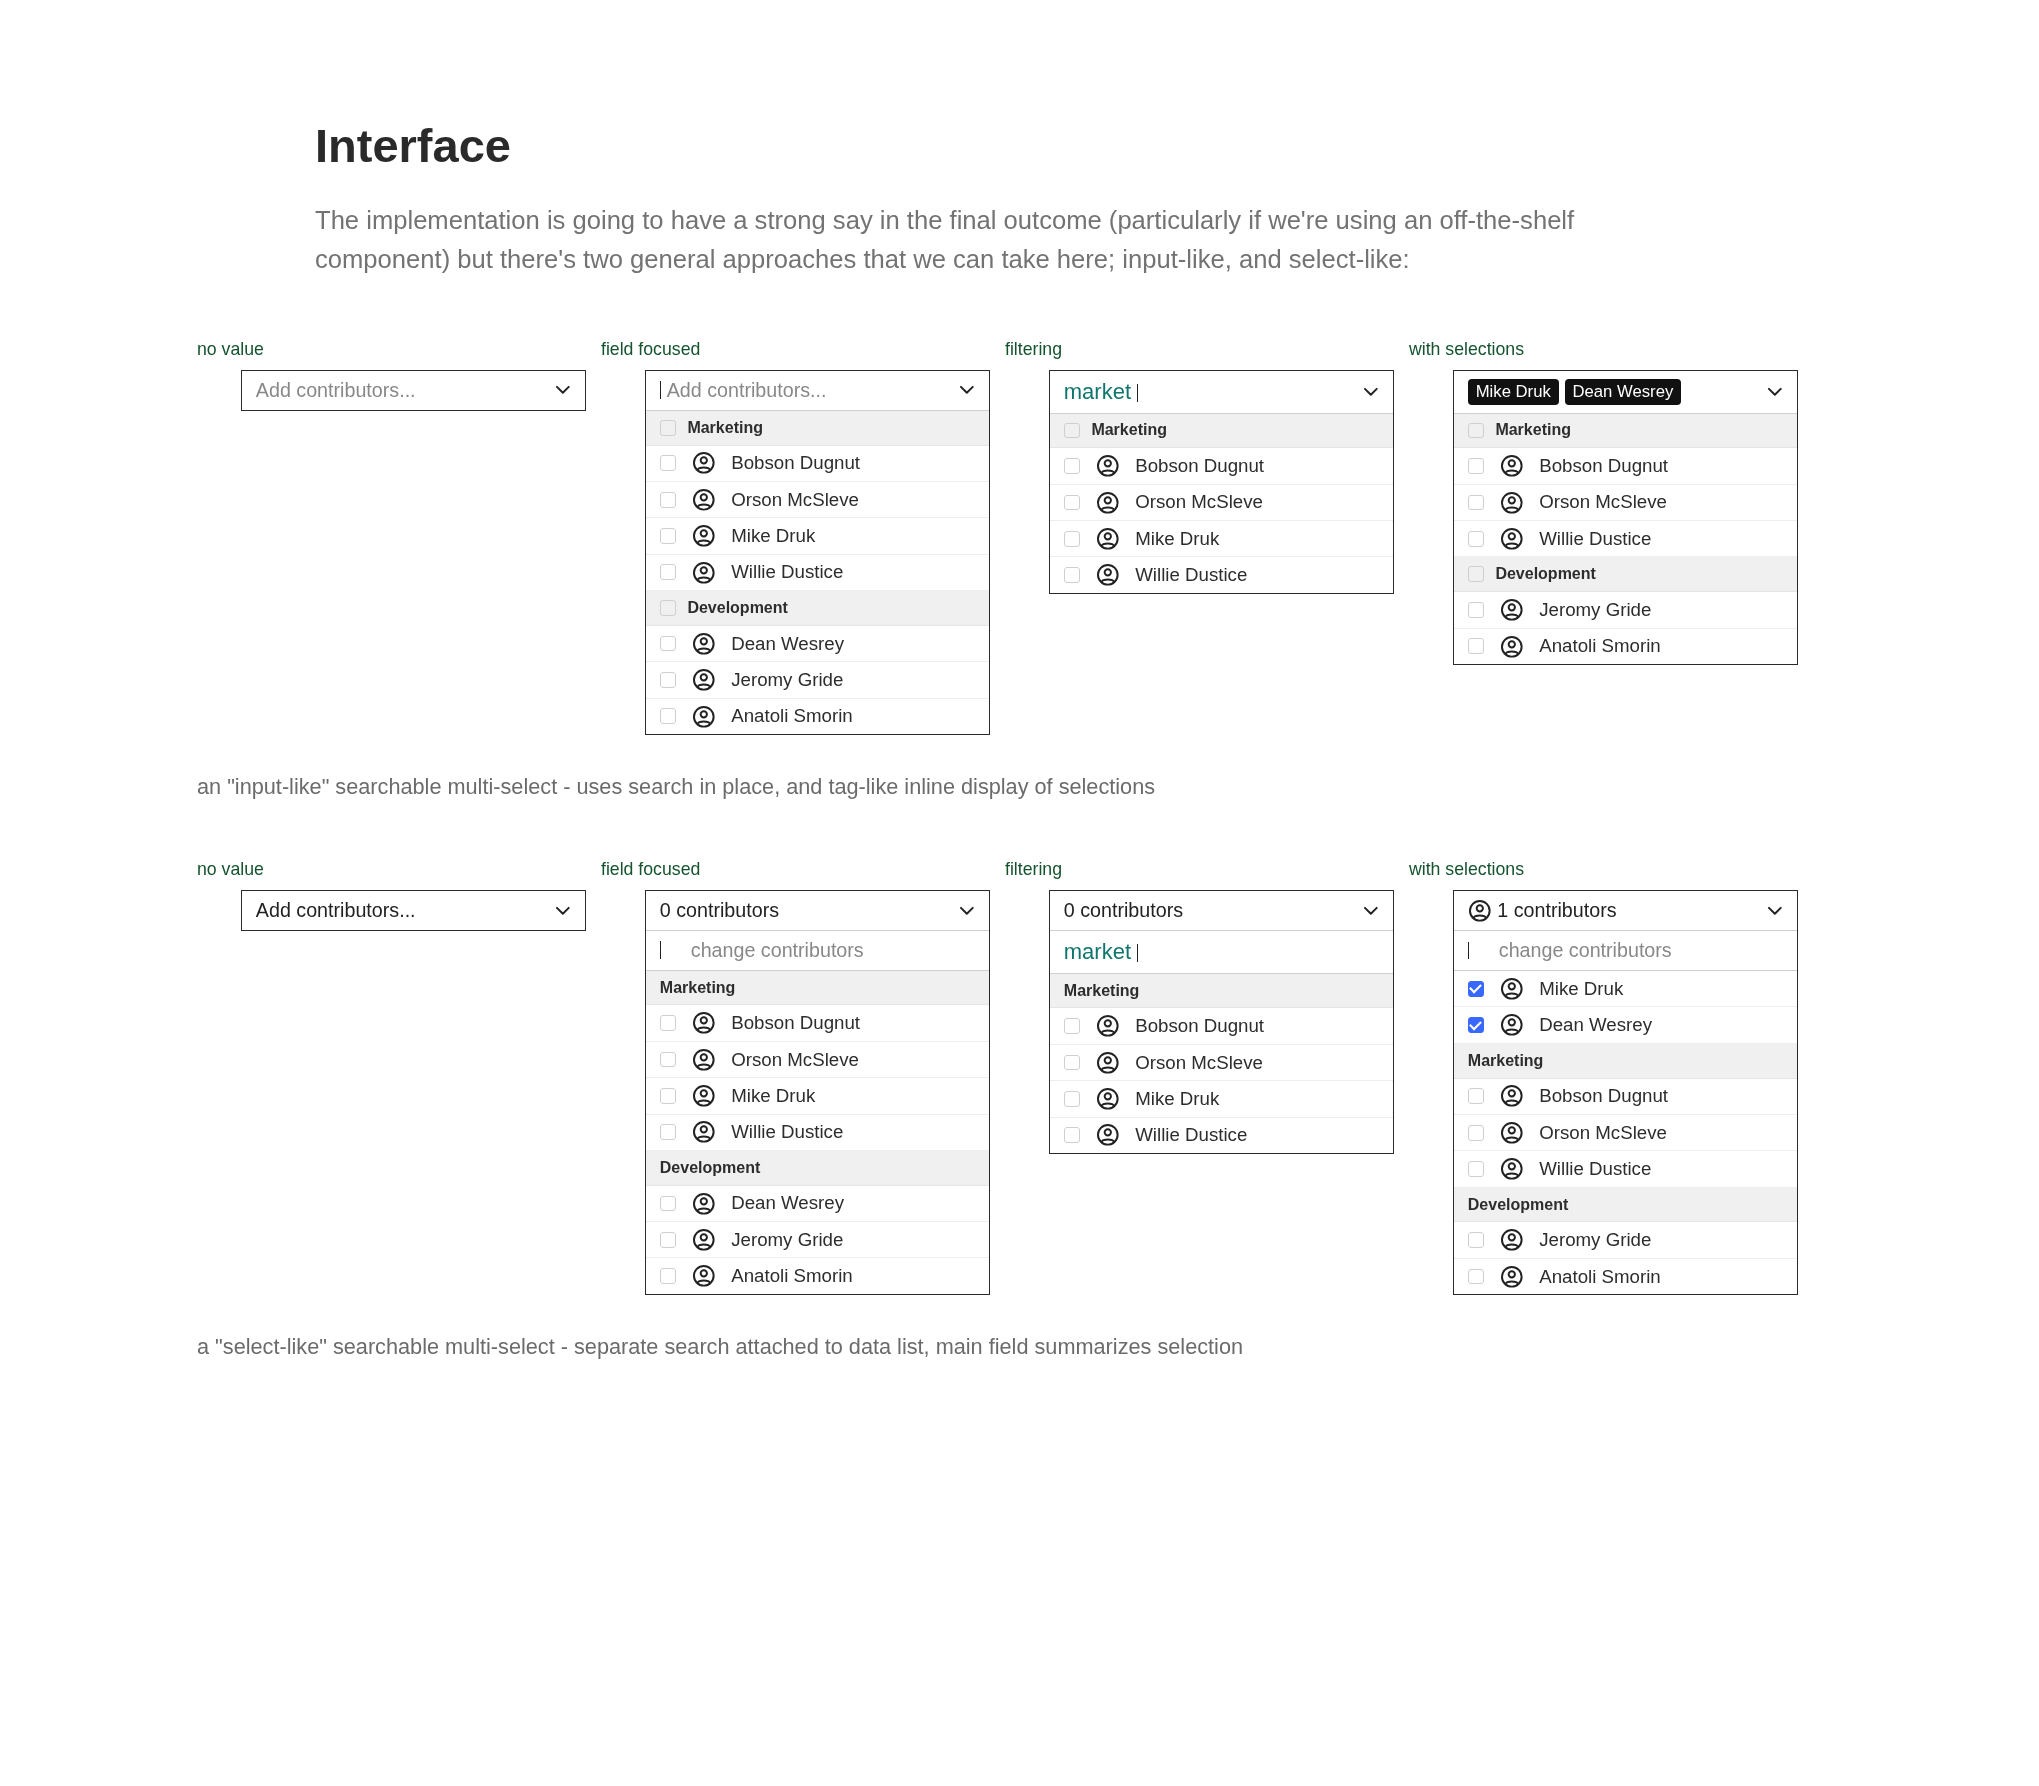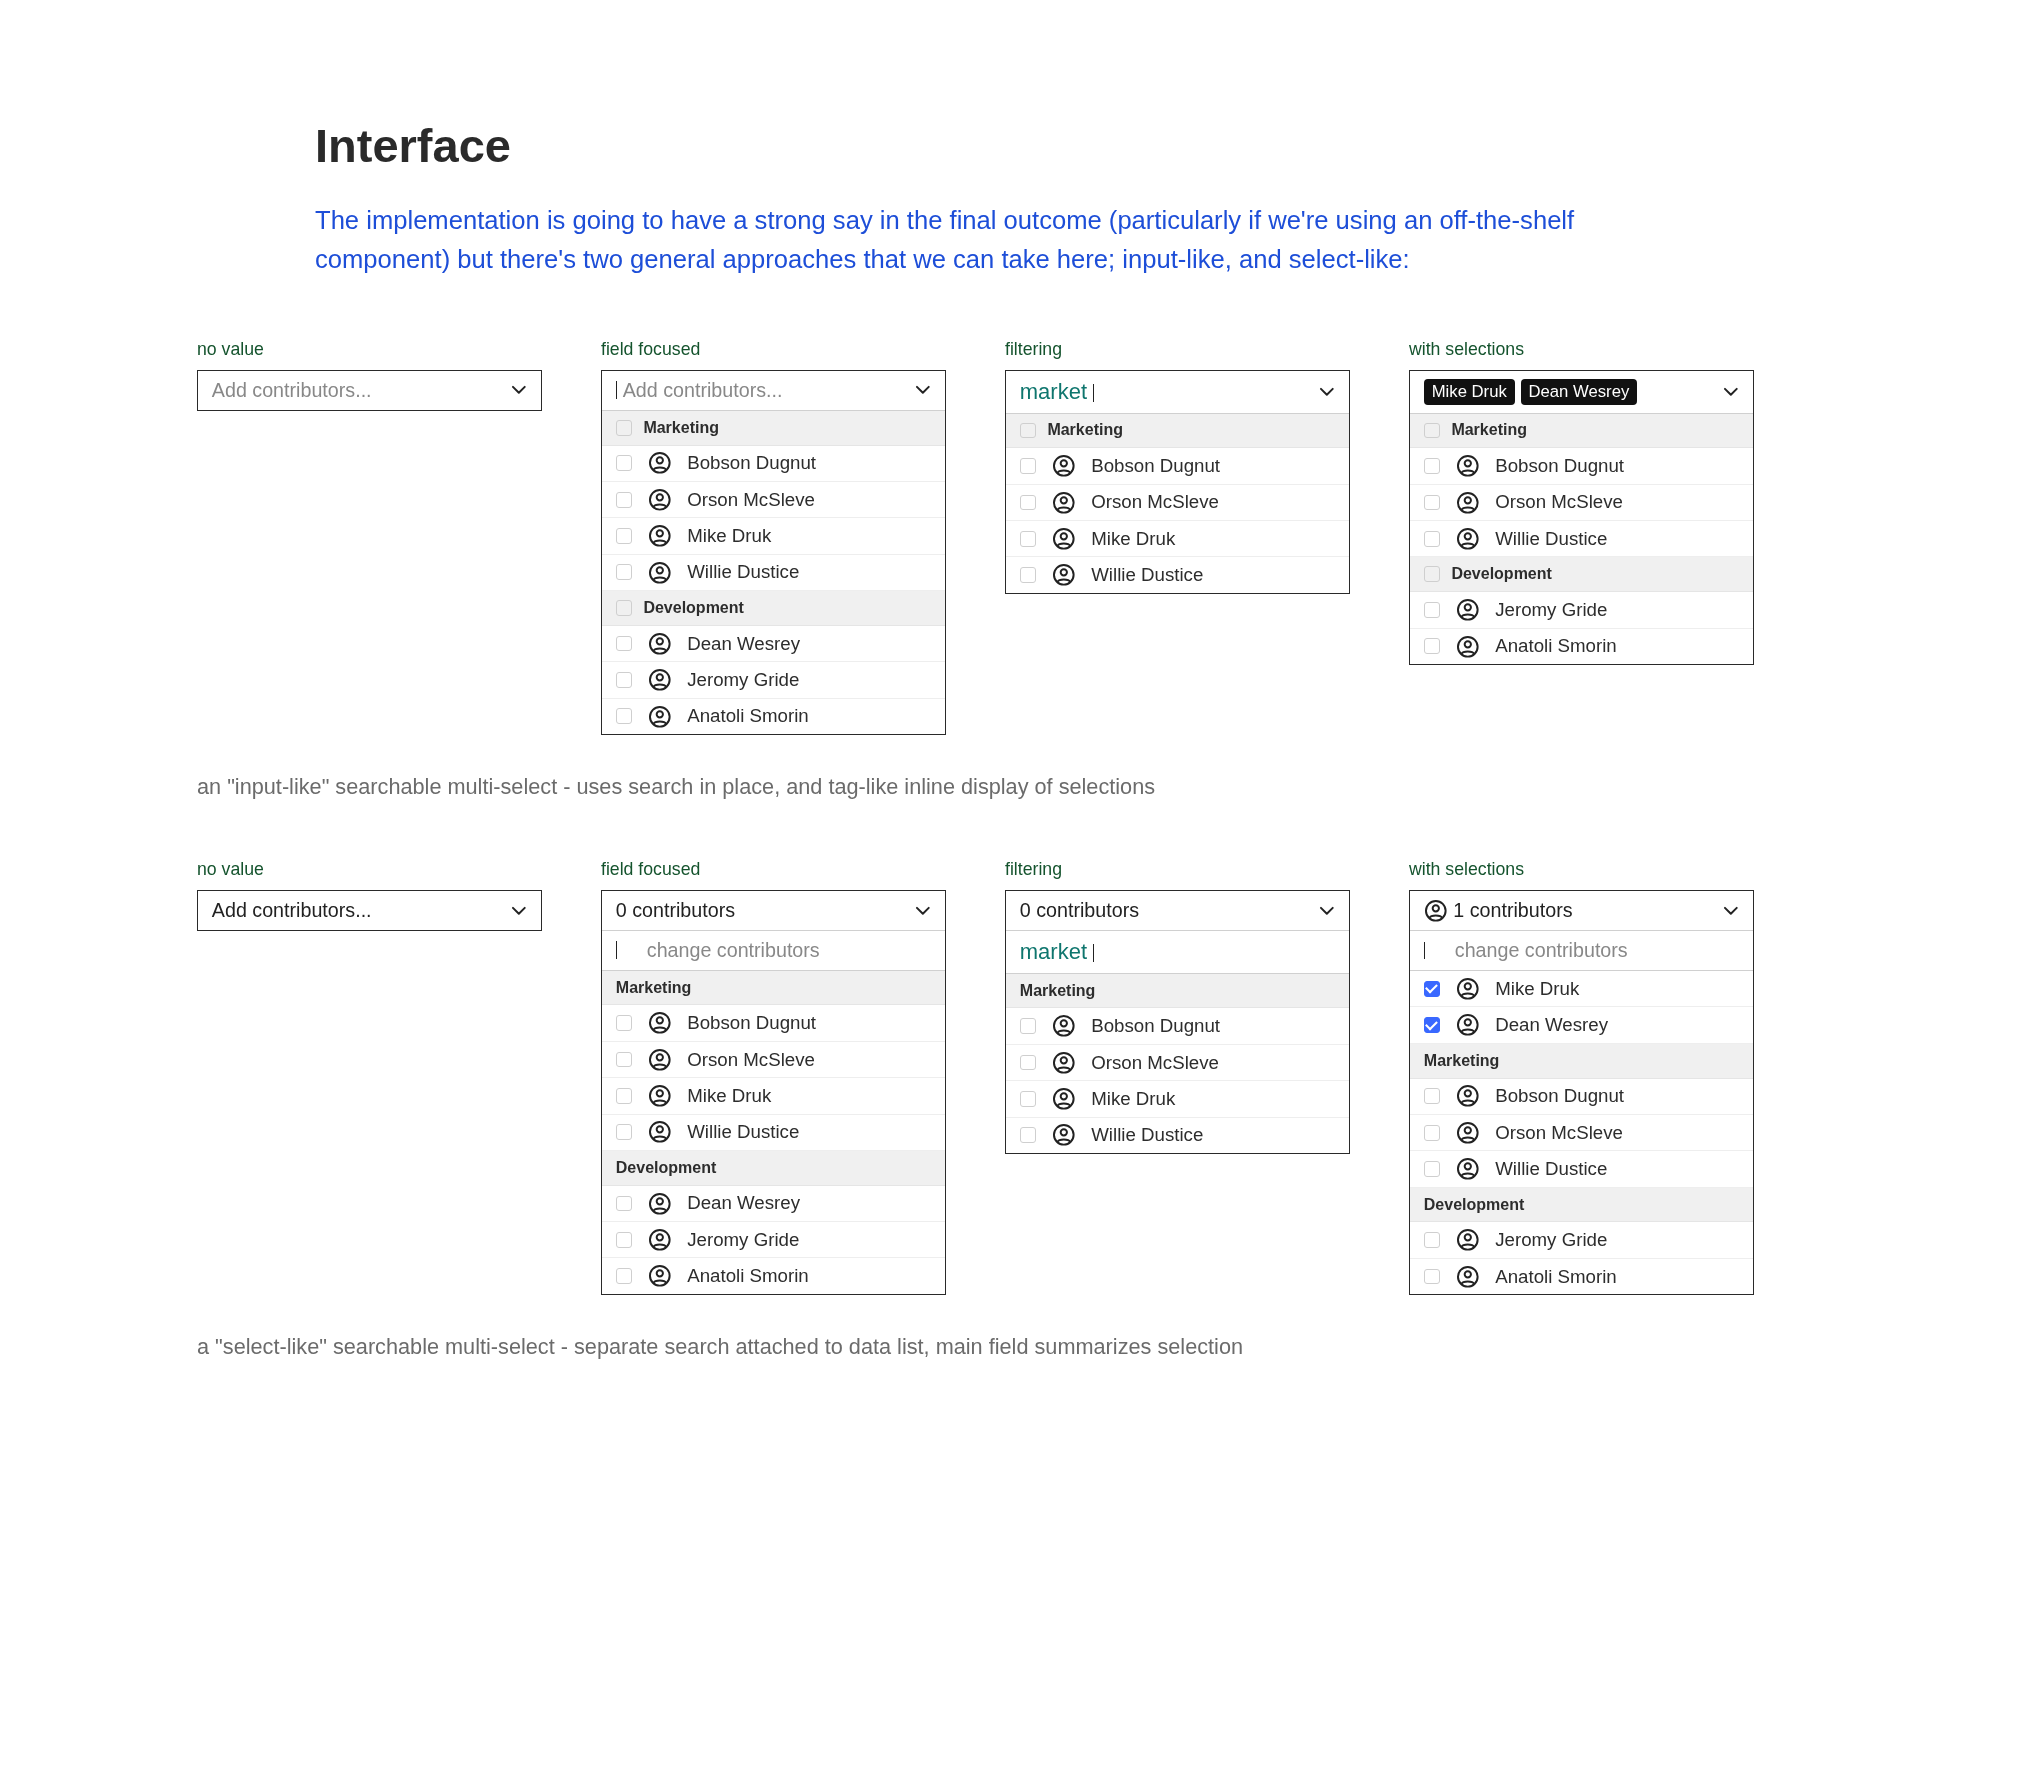--- a/index.html
+++ b/index.html
@@ -21,21 +21,21 @@
   }
   h1 {
     font-size: 47px;
     font-weight: 700;
     margin: 0 0 27.6px 0;
     color: #2a2a2a;
   }
   .lead {
     font-size: 25.6px;
     line-height: 1.55;
-    color: #1d4ed8;
+    color: #737373;
     margin: 8px 0 59px 0;
   }
   .examples-row {
     display: flex;
     gap: 59px;
     margin-bottom: 39px;
     align-items: flex-start;
   }
   .example {
     width: 345px;
@@ -43,20 +43,21 @@
   }
   .state-label {
     font-size: 17.7px;
     color: #14532d;
     margin-bottom: 9.9px;
   }
   .combo {
     border: 1px solid #2a2a2a;
     background: #fff;
     width: 100%;
+    margin-left: 44px;
   }
   .combo-head {
     display: flex;
     align-items: center;
     justify-content: space-between;
     padding: 7.9px 13.8px;
     min-height: 39px;
     gap: 7.9px;
   }
   .combo-head-left {

